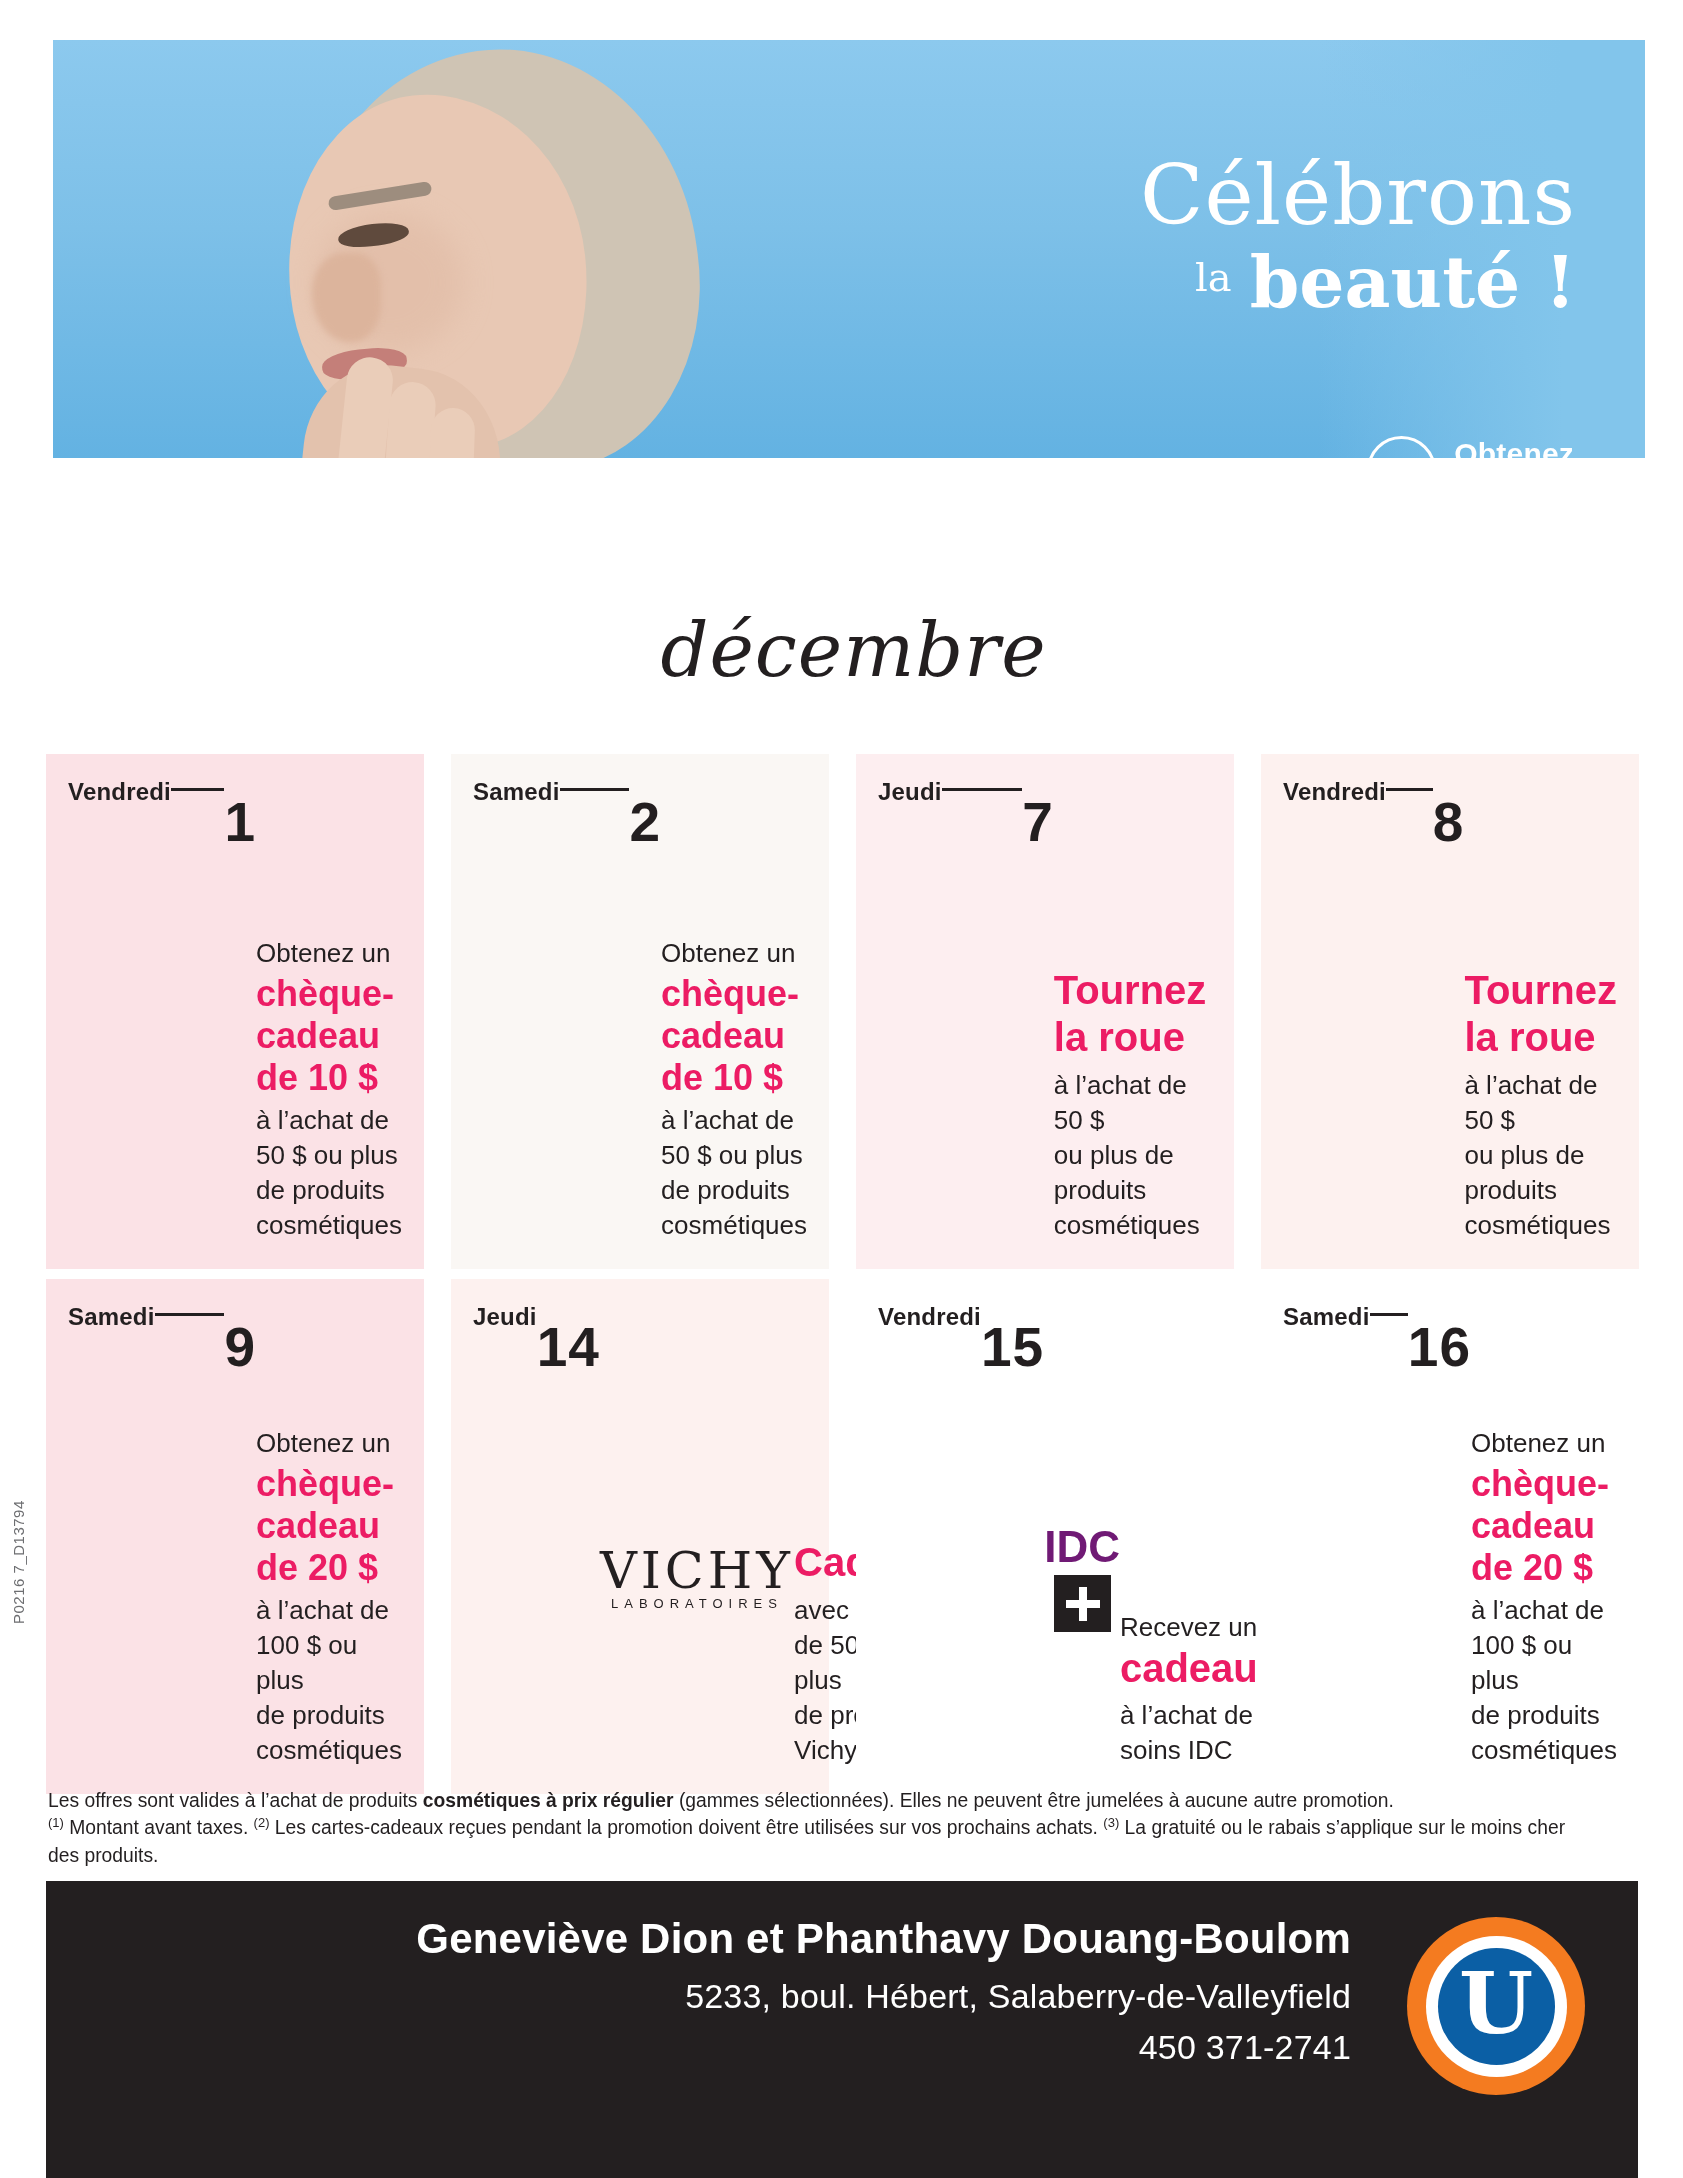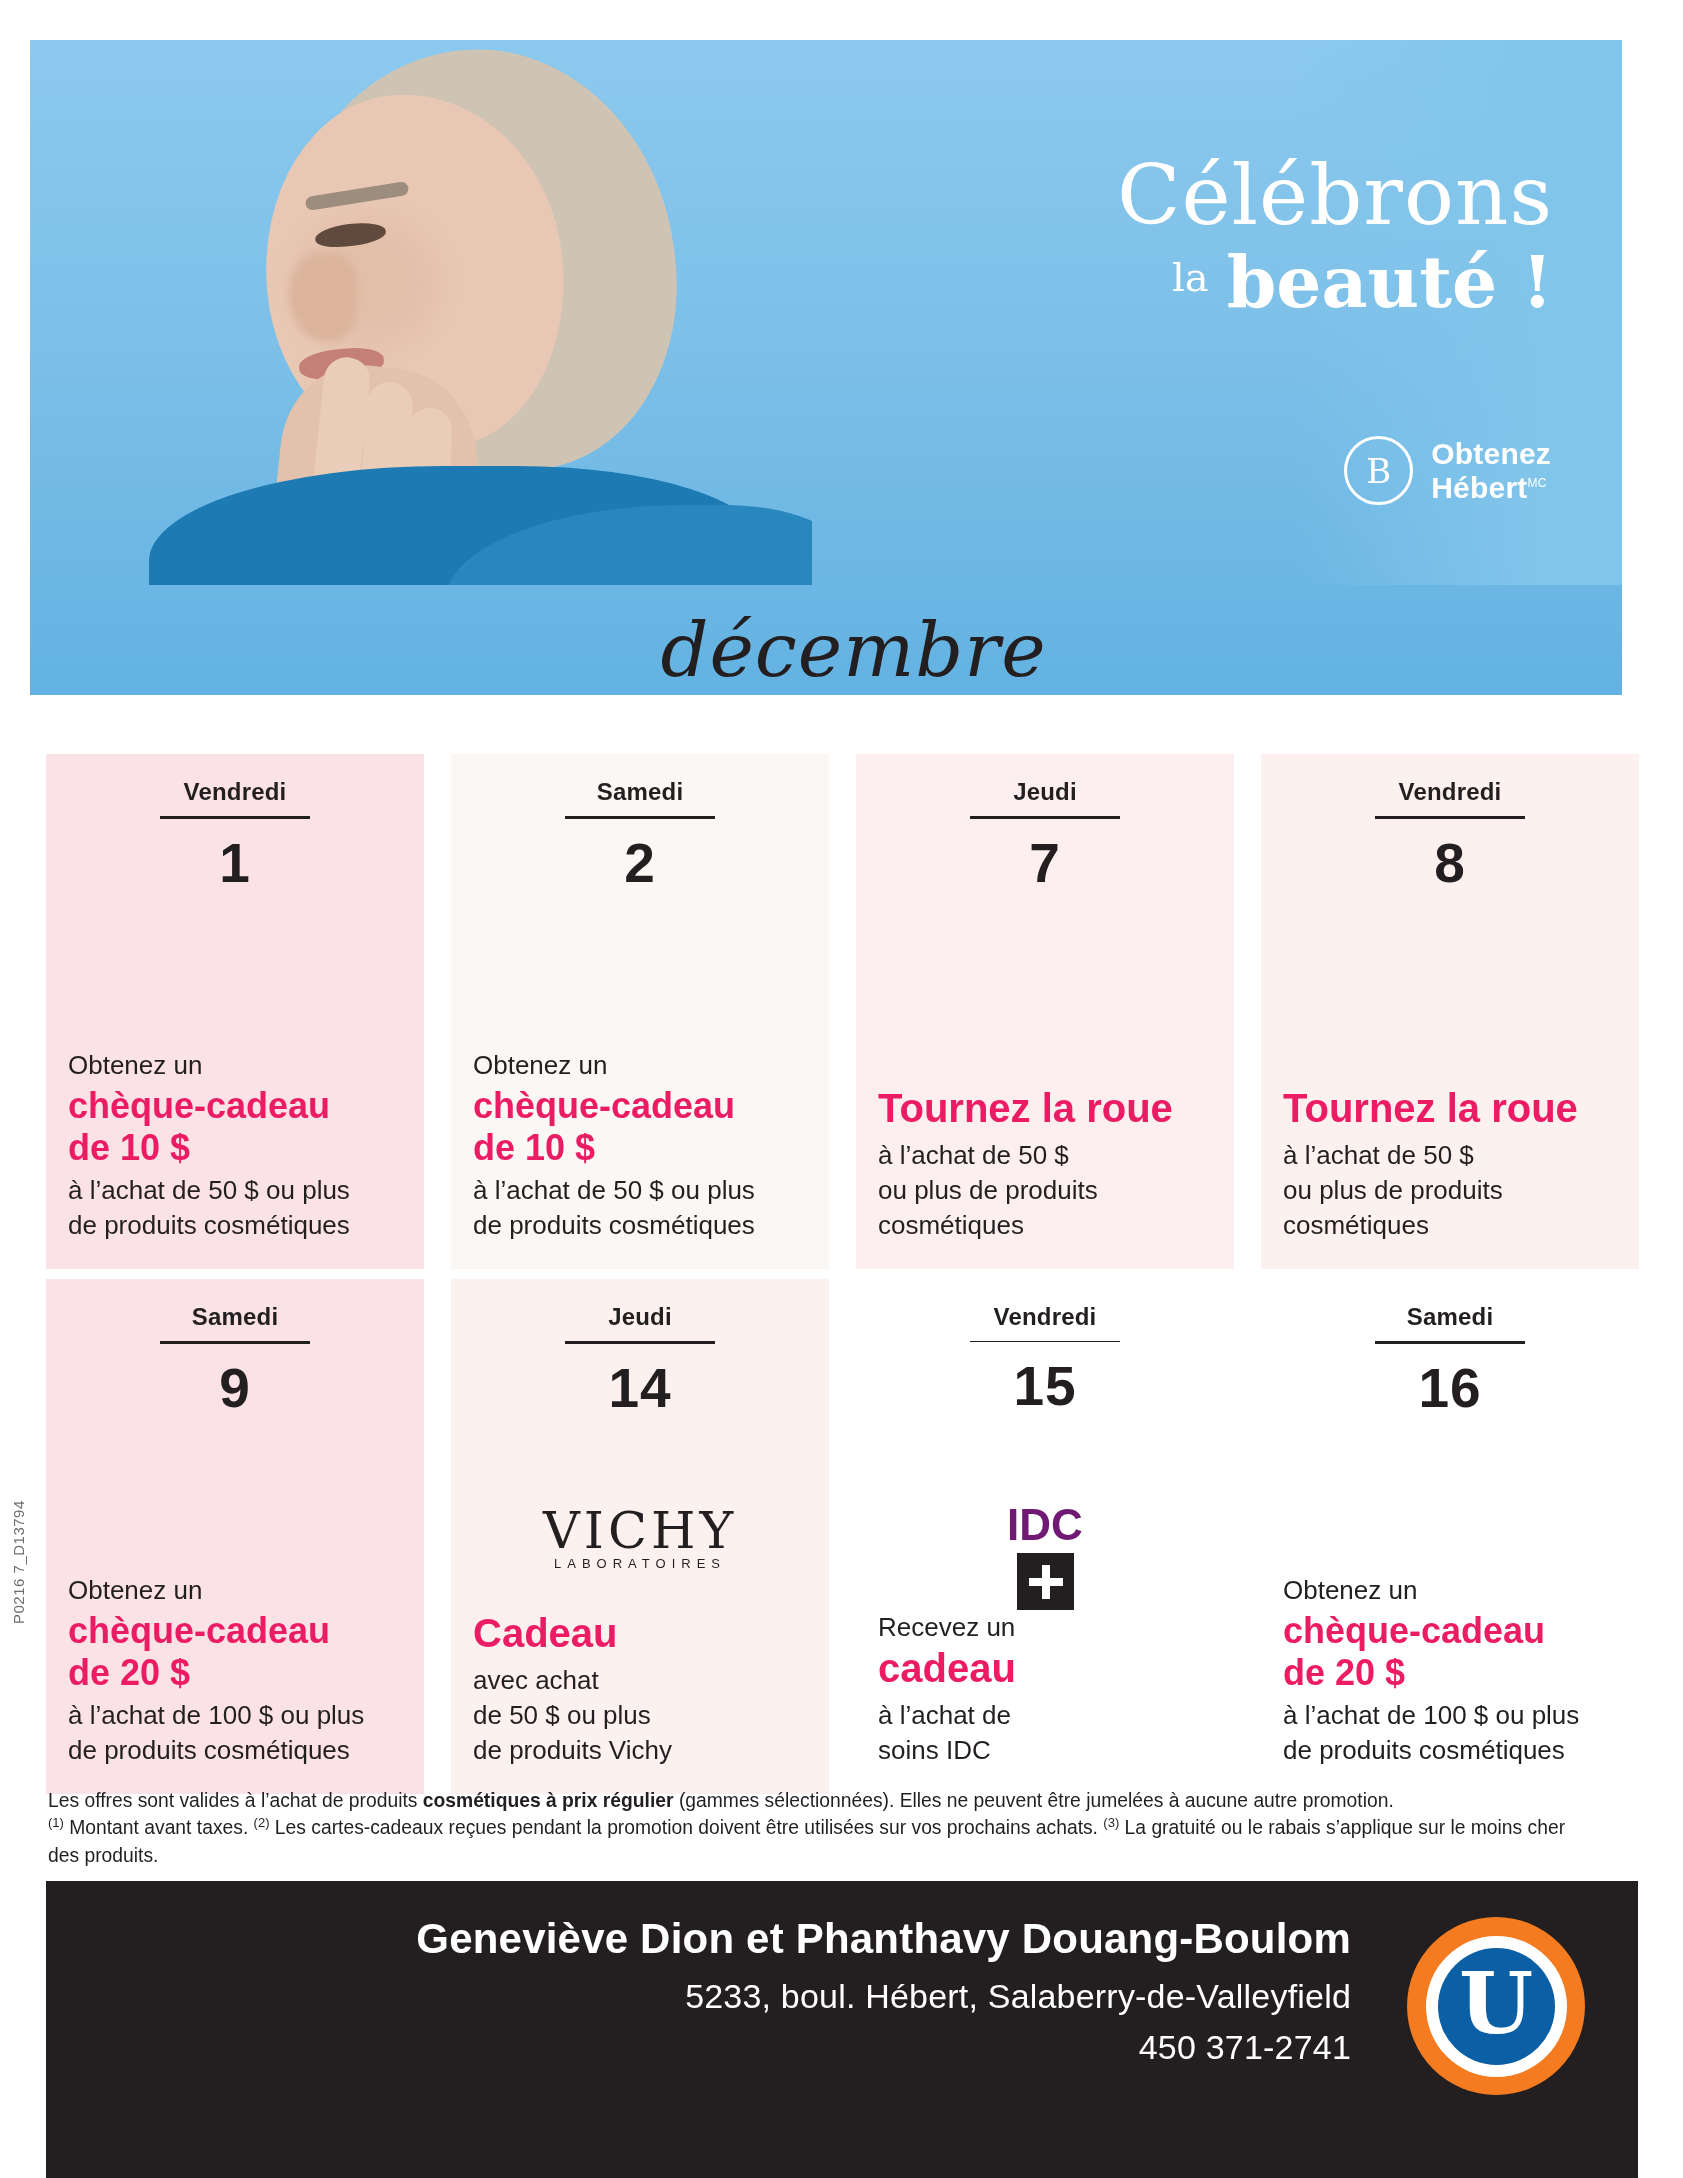--- a/index.html
+++ b/index.html
@@ -18,24 +18,24 @@
   .page {
     position: relative;
     width: 1683px;
     height: 2178px;
     background: #ffffff;
   }
 
   
   .hero {
     position: absolute;
-    left: 30px;
+    left: 53px;
     top: 40px;
     width: 1592px;
-    height: 655px;
+    height: 418px;
     background: linear-gradient(180deg,#8cc9ee 0%, #7dc0e8 45%, #63b2e2 100%);
     overflow: hidden;
   }
   .hero-photo {
     position: absolute;
     left: 0;
     top: 0;
     width: 782px;
     height: 545px;
     overflow: hidden;
@@ -237,21 +237,21 @@
     grid-template-columns: repeat(4, 378px);
     grid-auto-rows: 515px;
     column-gap: 27px;
     row-gap: 10px;
   }
   .cell {
     position: relative;
     padding: 24px 22px 26px;
     box-sizing: border-box;
     display: flex;
-    flex-direction: column;
+    flex-direction: row;
   }
   .bg-pink { background: #fbe2e6; }
   .bg-cream { background: #faf7f4; }
   .bg-lightpink { background: #fdeef0; }
   .bg-blush { background: #fdf1ef; }
   .bg-white { background: #ffffff; }
 
   .cell-day {
     text-align: center;
     font-size: 24px;

